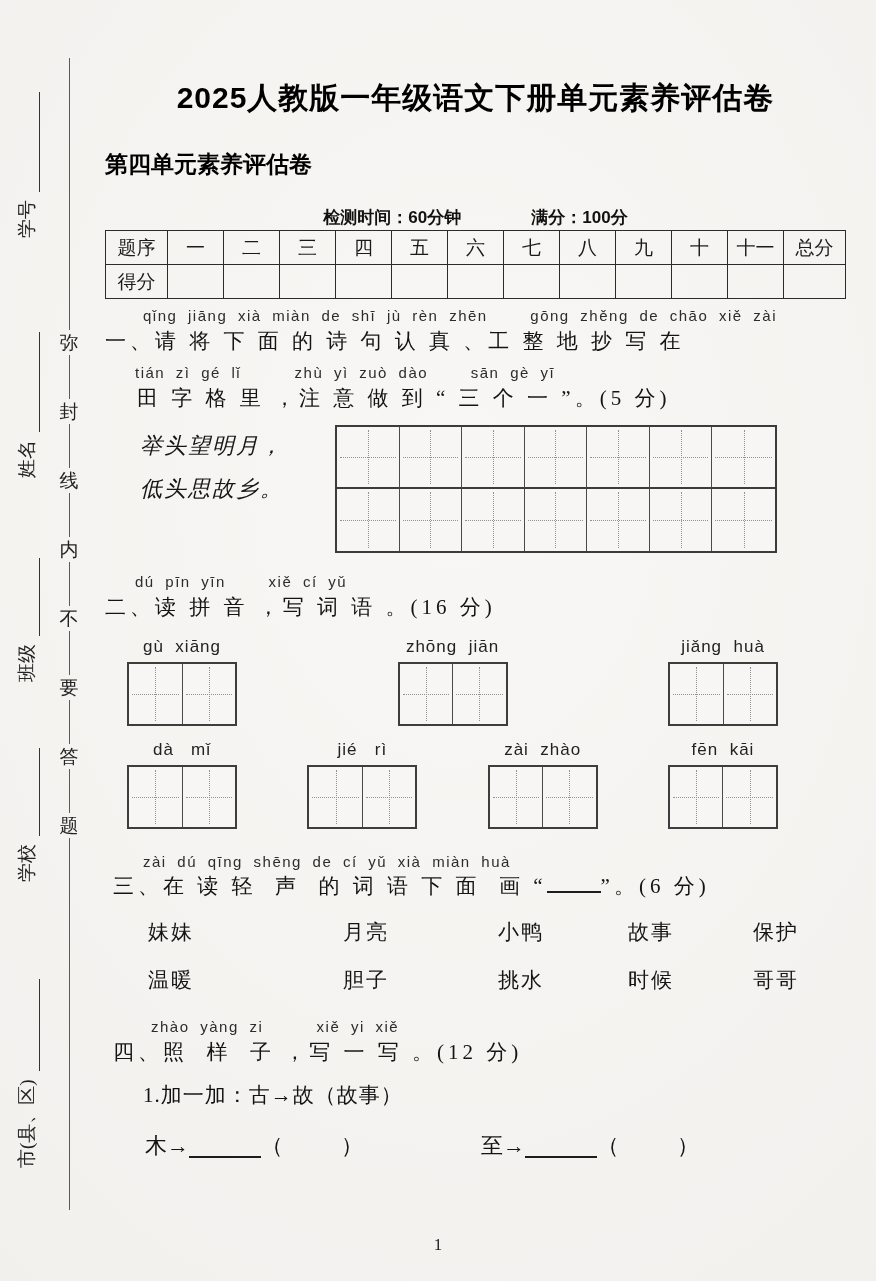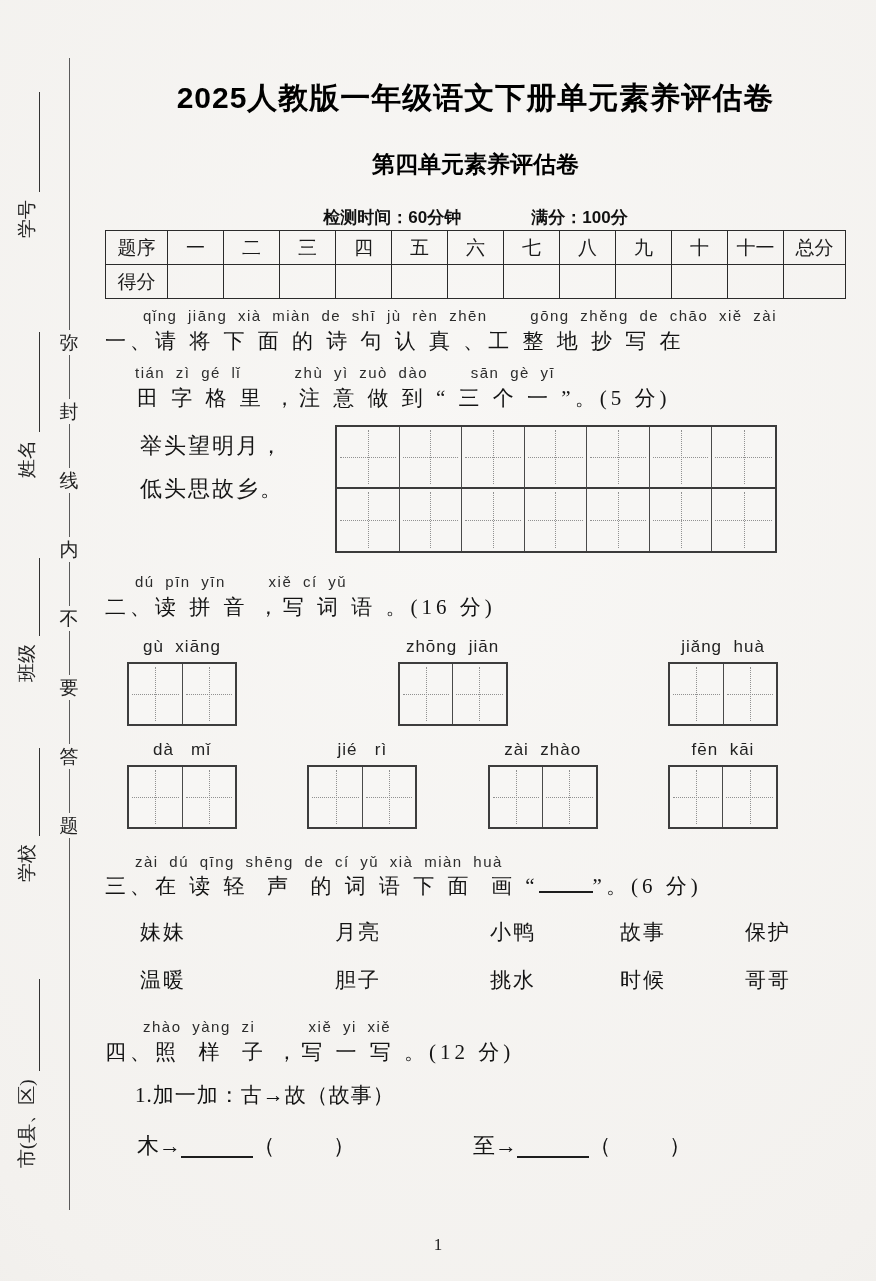--- a/index.html
+++ b/index.html
@@ -21,44 +21,44 @@
   }
   .seal .seg{width:0;border-left:1.6px solid #5a5a5a;}
   .seal .seg.mid{height:44px;}
   .seal .seg.top{height:272px;}
   .seal .seg.bot{flex:1;}
   .seal .ch{font-size:19px;color:#222;padding:3px 0;line-height:1;}
   
   .main{position:absolute;left:105px;top:0;width:741px;}
   .title{margin-top:78px;text-align:center;font-family:"Liberation Sans",sans-serif;
     font-weight:bold;font-size:30px;color:#000;letter-spacing:1px;}
-  .subtitle{margin-top:30px;text-align:center;font-family:"Liberation Sans",sans-serif;
+  .subtitle{margin-top:30px;font-family:"Liberation Sans",sans-serif;
     font-weight:bold;font-size:23px;color:#000;}
   .meta{margin-top:26px;display:flex;justify-content:center;gap:70px;
     font-family:"Liberation Sans",sans-serif;font-weight:bold;font-size:17px;color:#111;}
   
   table.score{margin-top:1px;width:100%;border-collapse:collapse;table-layout:fixed;}
   table.score td{border:1.8px solid #2b2b2b;height:33px;text-align:center;
     font-size:19px;color:#1a1a1a;padding:0;}
   
   .pinyin{font-family:"Liberation Sans",sans-serif;font-size:15px;color:#2c2c2c;
     white-space:pre;letter-spacing:1.5px;word-spacing:5px;line-height:1.25;}
   .qtext{font-size:21px;white-space:pre;letter-spacing:4px;line-height:1.45;color:#141414;}
   .ind30{padding-left:30px;} .ind38{padding-left:38px;} .ind32{padding-left:32px;}
-  .mt16{margin-top:8px;} .mt20{margin-top:20px;} .mt24{margin-top:24px;}
+  .mt16{margin-top:8px;} .mt20{margin-top:20px;} .mt24{margin-top:24px;margin-left:8px;}
   
   .tz{position:relative;}
   .tz::before{content:"";position:absolute;left:50%;top:3px;bottom:3px;border-left:1.5px dotted #919191;}
   .tz::after{content:"";position:absolute;top:50%;left:3px;right:3px;border-top:1.5px dotted #919191;}
   .copygrid{width:438px;border:2.5px solid #3b3b3b;display:grid;
     grid-template-columns:repeat(7,1fr);grid-auto-rows:62px;background:#f7f6f4;}
   .copygrid .tz{border-right:1.6px solid #4a4a4a;}
   .copygrid .tz:nth-child(7n){border-right:none;}
   .copygrid .tz:nth-child(-n+7){border-bottom:2px solid #3b3b3b;}
-  .poemrow{display:flex;margin-top:12px;}
+  .poemrow{display:flex;margin-top:12px;font-style:italic;}
   .poem{width:195px;padding-left:35px;font-size:22px;line-height:1.95;color:#151515;letter-spacing:2px;}
   
   .wrow{display:flex;justify-content:space-between;padding-left:22px;padding-right:68px;margin-top:14px;}
   .wgroup{display:flex;flex-direction:column;align-items:center;}
   .pword{font-family:"Liberation Sans",sans-serif;font-size:17px;color:#222;
     white-space:pre;margin-bottom:5px;letter-spacing:1px;}
   .wbox{width:106px;height:60px;border:2px solid #3d3d3d;display:flex;background:#f7f6f4;}
   .wbox .half{width:50%;}
   .wbox .half:first-child{border-right:1.6px solid #4a4a4a;}
   

